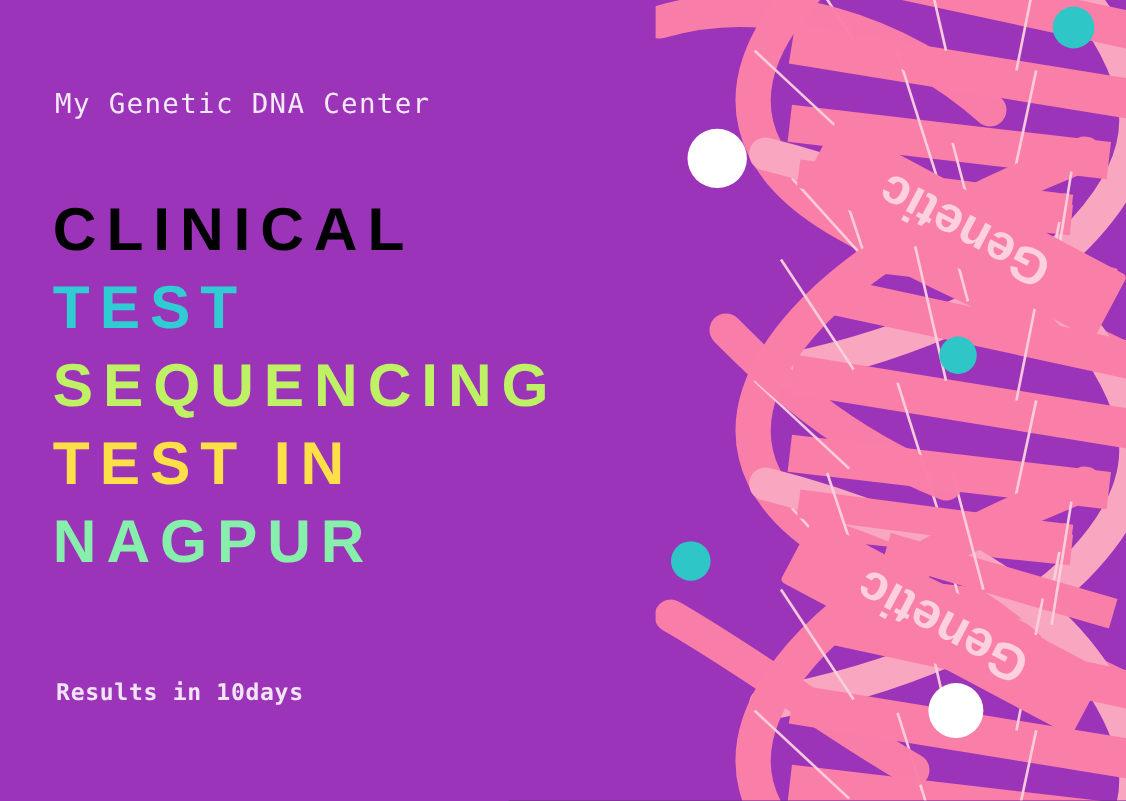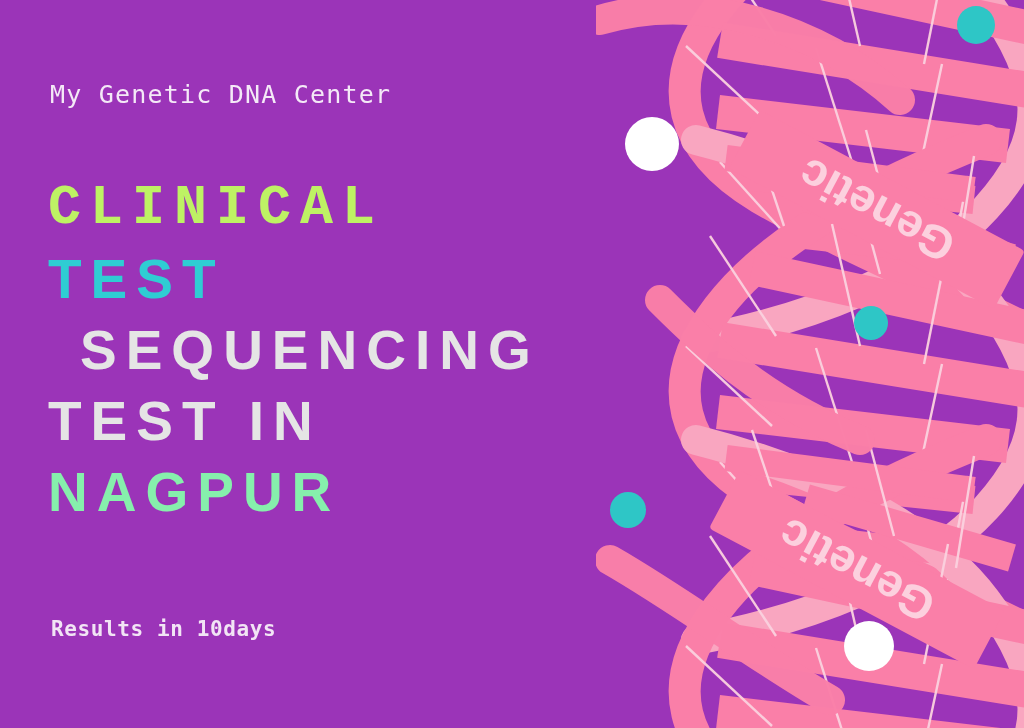--- a/index.html
+++ b/index.html
@@ -155,23 +155,23 @@
     <circle cx="871" cy="323" r="17" fill="#2EC6C6"></circle>
     <circle cx="628" cy="510" r="18" fill="#2EC6C6"></circle>
     <circle cx="869" cy="646" r="25" fill="#FFFFFF"></circle>
   </svg>
 
   <div id="text-column">
 
     <div id="brand-name" style="color: rgb(244, 233, 247);">My Genetic DNA Center</div>
 
     <h1 id="headline">
-      <span class="hl-line" style="color: #bef264; font-family: Liberation Mono, monospace;">CLINICAL</span>
+      <span class="hl-line" style="color: #000000;">CLINICAL</span>
       <span class="hl-line" style="color: rgb(47, 205, 211);">TEST</span>
-      <span class="hl-line" style="color: #e5e5e5; margin-left: 32px;">SEQUENCING</span>
-      <span class="hl-line" style="color: #e5e5e5;">TEST IN</span>
+      <span class="hl-line" style="color: #bef264;">SEQUENCING</span>
+      <span class="hl-line" style="color: #fde047;">TEST IN</span>
       <span class="hl-line" style="color: #86efac;">NAGPUR</span>
     </h1>
 
     <div id="tagline" style="color: rgb(242, 228, 245);">Results in 10days</div>
   </div>
 
 </div>
 
 </body></html>

